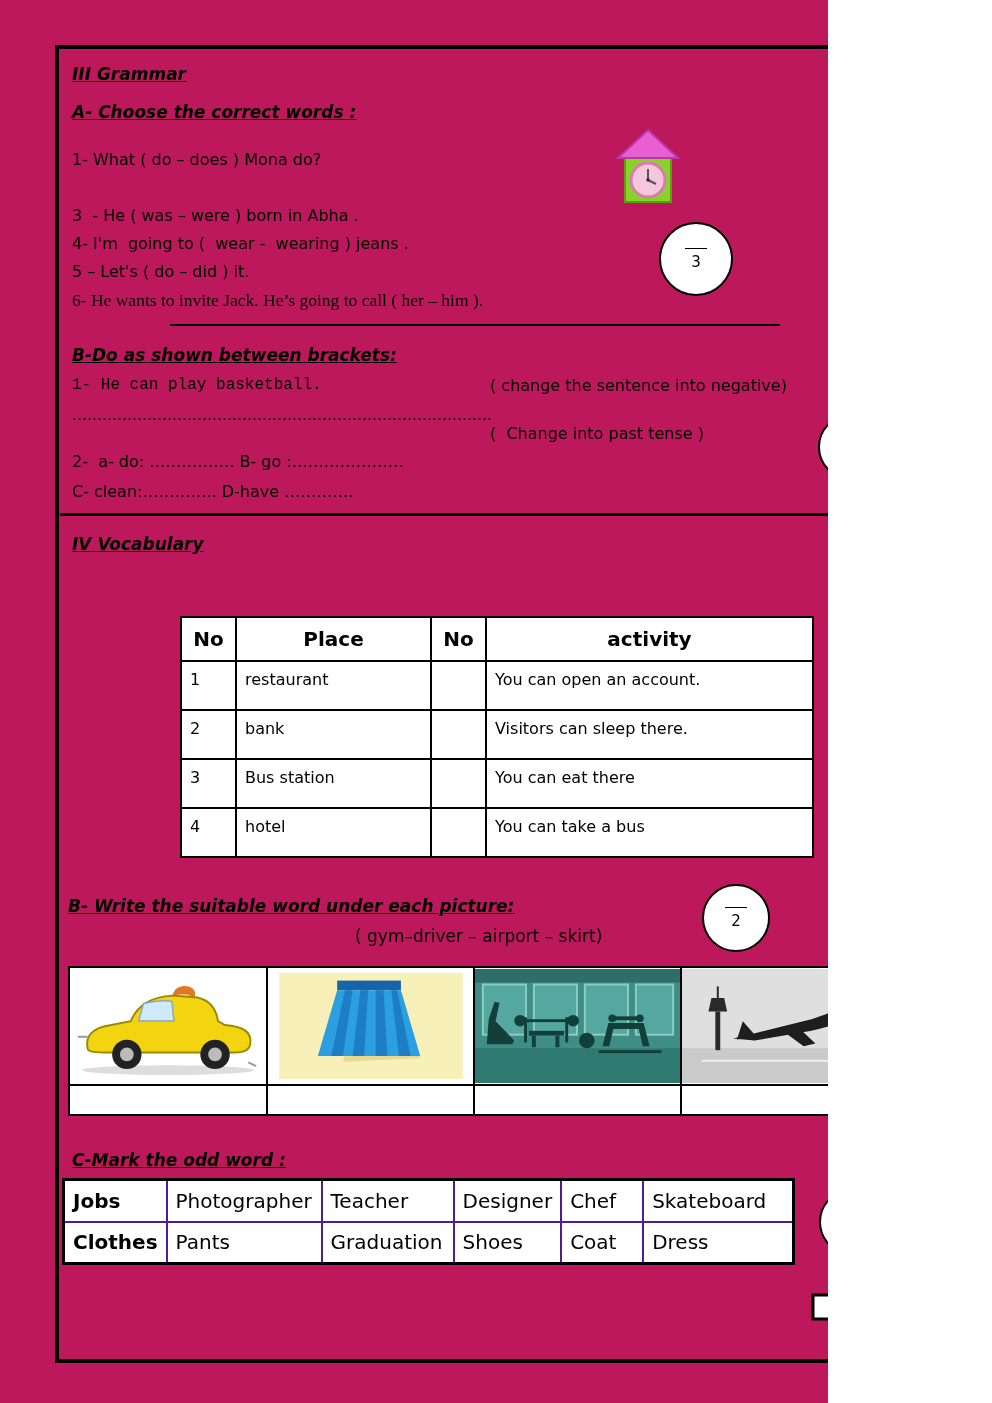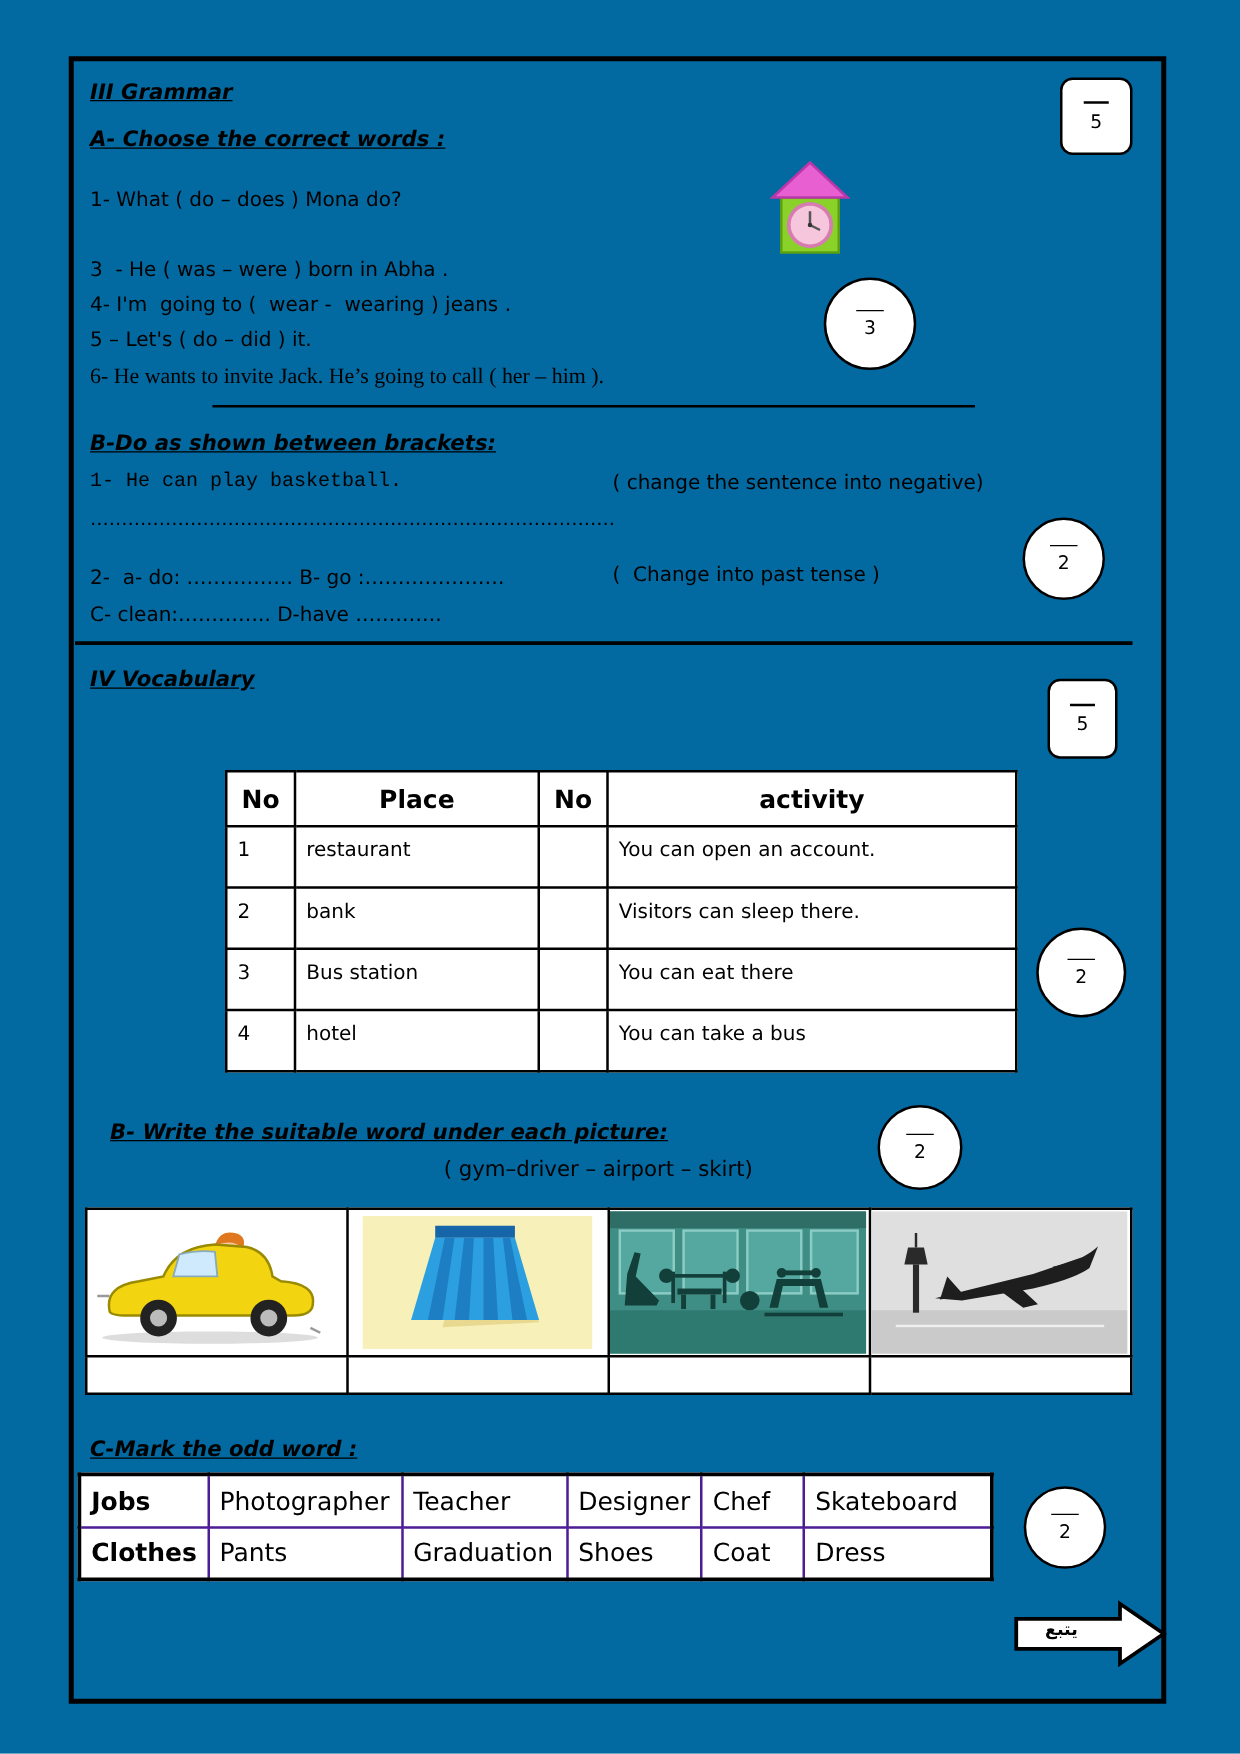--- a/index.html
+++ b/index.html
@@ -1,18 +1,18 @@
 <!DOCTYPE html>
 <html><head>
 <meta charset="utf-8">
 <style>
   * { margin:0; padding:0; box-sizing:border-box; }
   html,body { background:#ffffff; }
   body { font-family:"DejaVu Sans", "Liberation Sans", sans-serif; color:#000; }
-  .page { position:relative; width:992px; height:1403px; background:#0369a1; overflow:hidden; }
+  .page { position:relative; width:828px; height:1403px; background:#be185d; overflow:hidden; }
   .frame { position:absolute; left:55px; top:45px; width:878px; height:1318px; border:4px solid #000; }
 
   .heading { position:absolute; font-weight:bold; font-style:italic; text-decoration:underline; font-size:17px; white-space:pre; }
   .txt { position:absolute; font-size:16px; white-space:pre; }
   .serif { font-family:"Liberation Serif", serif; font-size:17.5px; }
 
   .score-box { position:absolute; border:2px solid #000; border-radius:10px; background:#fff;
                display:flex; flex-direction:column; align-items:center; justify-content:center; }
   .score-box .bar { width:20px; border-top:2px solid #000; margin-bottom:5px; }
   .score-box .num { font-size:15px; }
@@ -79,21 +79,21 @@
     <div class="num">3</div>
   </div>
 
   <div class="hr" style="left:170px; top:324px; width:610px; height:2px;"></div>
 
   <div class="heading" style="left:72px; top:345px;">B-Do as shown between brackets:</div>
   <div class="txt" style="left:72px; top:376px;font-family:Liberation Mono, monospace;">1- He can play basketball.</div>
   <div class="txt" style="left:490px; top:376px;">( change the sentence into negative)</div>
   <div class="txt" style="left:72px; top:406px; font-size:15px;">…………………………………………………………………………</div>
   <div class="txt" style="left:72px; top:452px;">2-  a- do: ……………. B- go :…………………</div>
-  <div class="txt" style="left:490px; top:450px;text-align:center;">(  Change into past tense )</div>
+  <div class="txt" style="left:490px; top:424px;text-align:center;">(  Change into past tense )</div>
   <div class="txt" style="left:72px; top:482px;">C- clean:………….. D-have ………….</div>
 
   <div class="score-circle" style="left:818px; top:414px; width:66px; height:66px;">
     <div class="bar"></div>
     <div class="num">2</div>
   </div>
 
   <div class="hr" style="left:60px; top:513px; width:846px; height:3px;"></div>
 
   <div class="heading" style="left:72px; top:534px;">IV Vocabulary</div>
@@ -142,21 +142,21 @@
       <td>You can take a bus</td>
     </tr>
   </tbody>
     </table>
 
   <div class="score-circle" style="left:829px; top:742px; width:72px; height:72px;">
     <div class="bar"></div>
     <div class="num">2</div>
   </div>
 
-  <div class="heading" style="left:88px; top:896px;text-align:right;">B- Write the suitable word under each picture:</div>
+  <div class="heading" style="left:68px; top:896px;text-align:right;">B- Write the suitable word under each picture:</div>
   <div class="txt" style="left:355px; top:926px; font-size:17px;">( gym–driver – airport – skirt)</div>
 
   <div class="score-circle" style="left:702px; top:884px; width:68px; height:68px;">
     <div class="bar"></div>
     <div class="num">2</div>
   </div>
 
   <table class="pic-table">
     <colgroup>
         <col style="width:209px">

